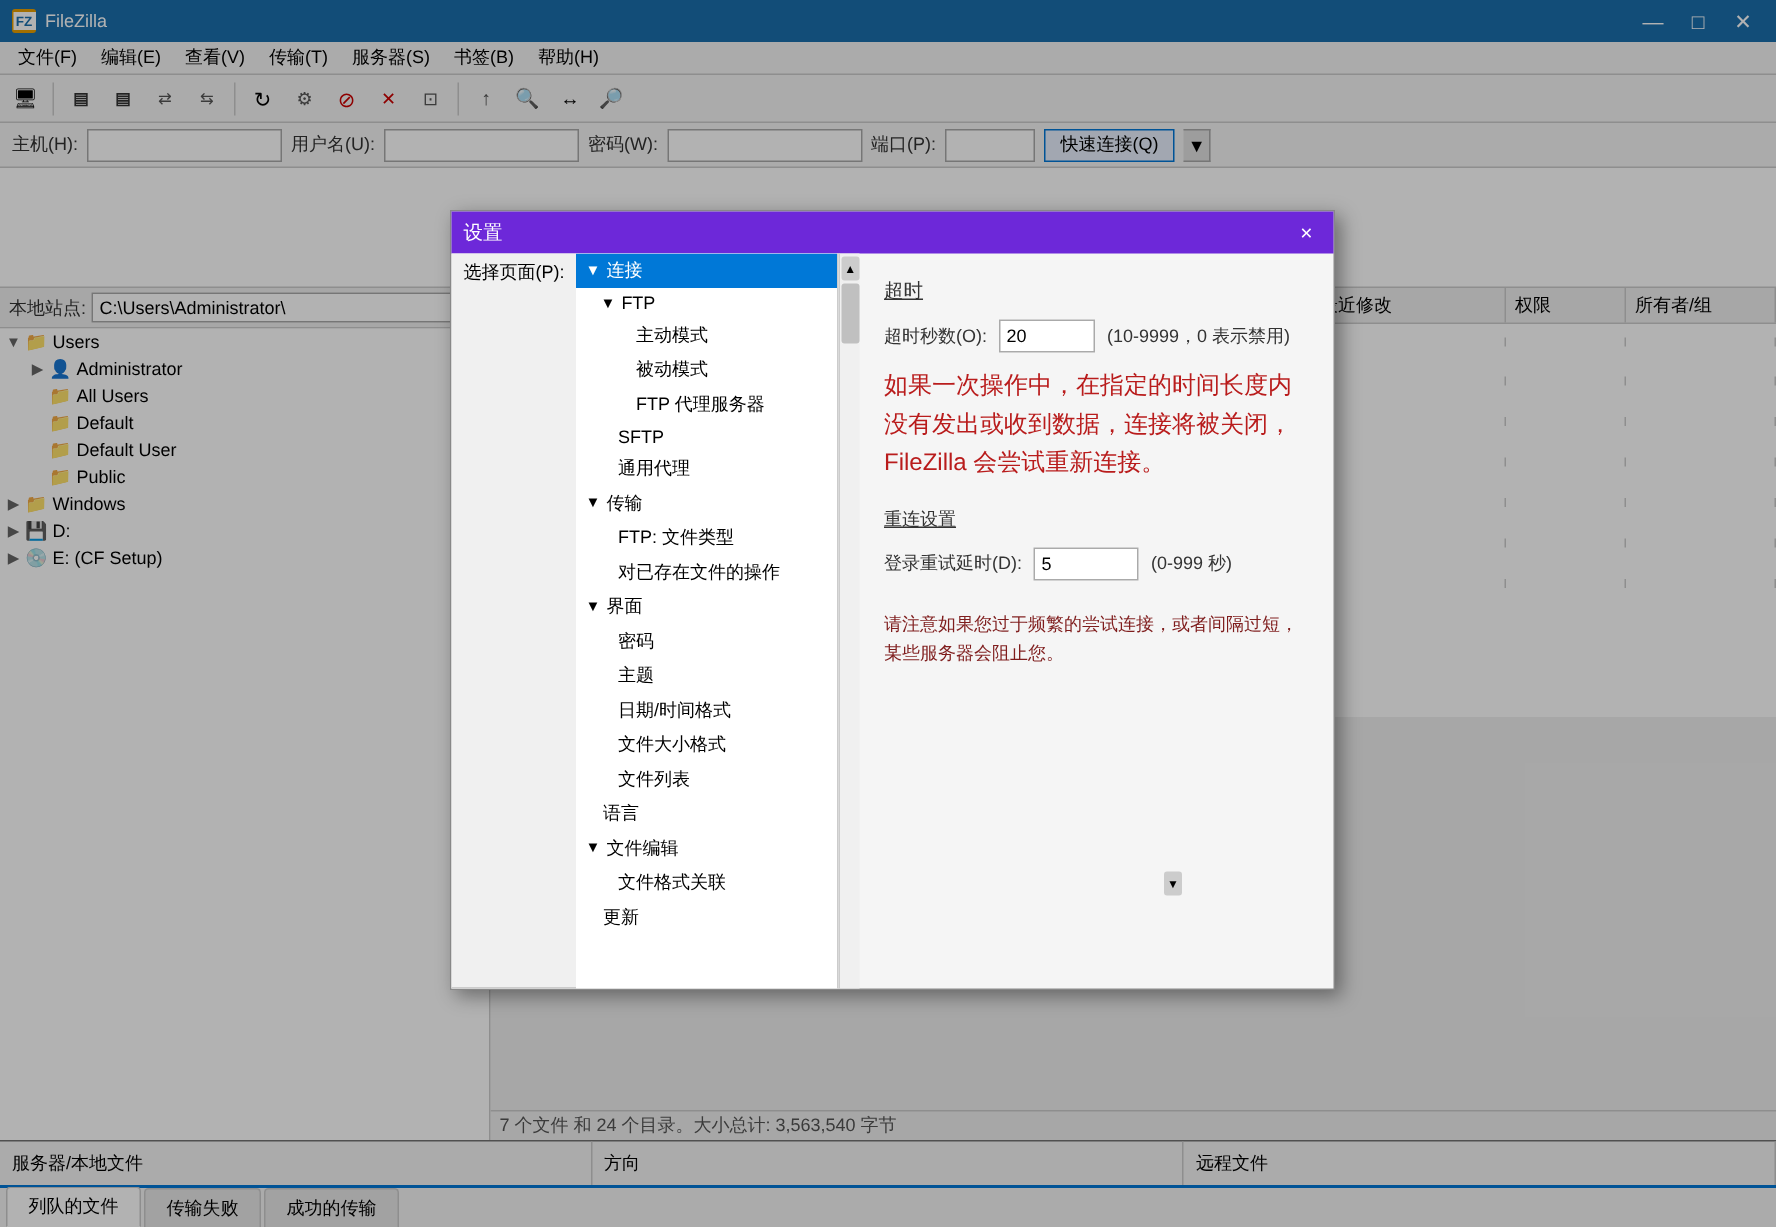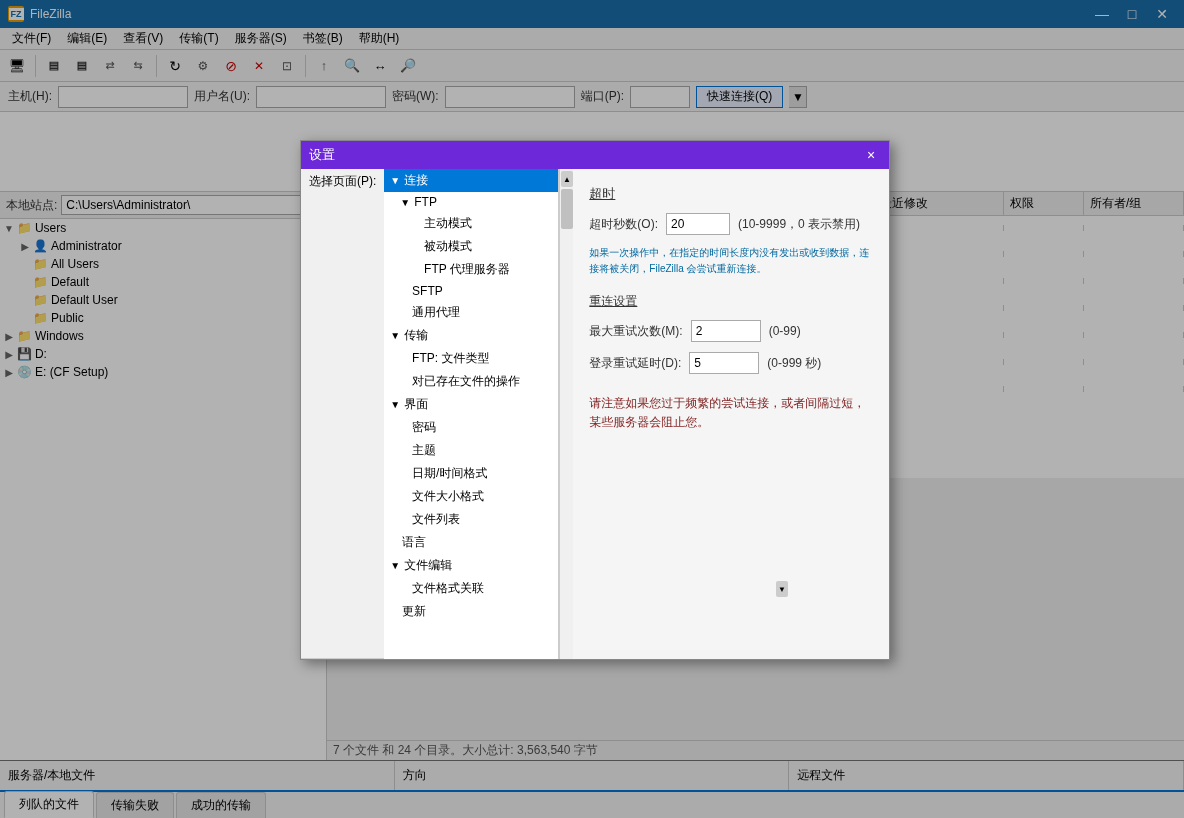--- a/index.html
+++ b/index.html
@@ -79,21 +79,21 @@
     .modal-content { flex: 1; padding: 16px; }
     .tree-node { padding: 3px 6px; cursor: pointer; white-space: nowrap; overflow: hidden; display: flex; align-items: center; gap: 4px; }
     .tree-node.selected { background: #0078d7; color: white; }
     .tree-node-child { padding-left: 16px; }
     .tree-node-child2 { padding-left: 28px; }
     .section-title { font-weight: bold; color: #333; margin-bottom: 8px; font-size: 13px; }
     .form-row { display: flex; align-items: center; margin-bottom: 10px; gap: 8px; }
     .form-label { white-space: nowrap; color: #333; }
     .form-input { border: 1px solid #aaa; height: 22px; padding: 0 4px; background: white; width: 80px; }
     .form-hint { color: #333; }
-    .description-text { font-size: 10px; color: #0369a1; line-height: 1.6; margin-bottom: 16px; }
+    .description-text { font-size: 16px; color: #b91c1c; line-height: 1.6; margin-bottom: 16px; }
     .reconnect-section { margin-top: 12px; }
     .reconnect-title { font-weight: bold; color: #333; margin-bottom: 8px; font-size: 12px; border-bottom: none; }
     .note-text { font-size: 12px; color: #7f1d1d; line-height: 1.6; margin-top: 20px; }
     .modal-footer { padding: 10px; display: flex; flex-direction: column; gap: 6px; border-top: 1px solid #ccc; align-items: center; }
     .modal-ok-btn { background: #e8f0fe; border: 2px solid #0078d7; height: 28px; width: 160px; cursor: pointer; font-size: 13px; display: flex; align-items: center; justify-content: center; }
     .modal-cancel-btn { background: #f0f0f0; border: 1px solid #aaa; height: 28px; width: 160px; cursor: pointer; font-size: 13px; display: flex; align-items: center; justify-content: center; }
     .scrollbar-right { width: 14px; background: #f0f0f0; border-left: 1px solid #ccc; }
     .scroll-thumb { width: 12px; height: 40px; background: #c0c0c0; margin: 2px auto; border-radius: 2px; }
     .underline-section { text-decoration: underline; font-weight: normal; }
   </style>
@@ -456,25 +456,20 @@
         <div class="form-row" style="margin-top:10px;">
           <label class="form-label">超时秒数(O):</label>
           <input type="text" class="form-input" style="width: 64px;" value="20">
           <span class="form-hint">(10-9999，0 表示禁用)</span>
         </div>
         <div class="description-text">如果一次操作中，在指定的时间长度内没有发出或收到数据，连接将被关闭，FileZilla 会尝试重新连接。</div>
 
         <div class="reconnect-section">
           <div class="reconnect-title underline-section" style="text-decoration:underline; font-weight:normal; margin-bottom:10px;">重连设置</div>
           <div class="form-row">
-            <label class="form-label">最大重试次数(M):</label>
-            <input type="text" class="form-input" style="width: 70px;" value="2">
-            <span class="form-hint">(0-99)</span>
-          </div>
-          <div class="form-row">
             <label class="form-label">登录重试延时(D):</label>
             <input type="text" class="form-input" style="width: 70px;" value="5">
             <span class="form-hint">(0-999 秒)</span>
           </div>
           <div class="note-text">请注意如果您过于频繁的尝试连接，或者间隔过短，某些服务器会阻止您。</div>
         </div>
       </div>
     </div>
 
   </div>

